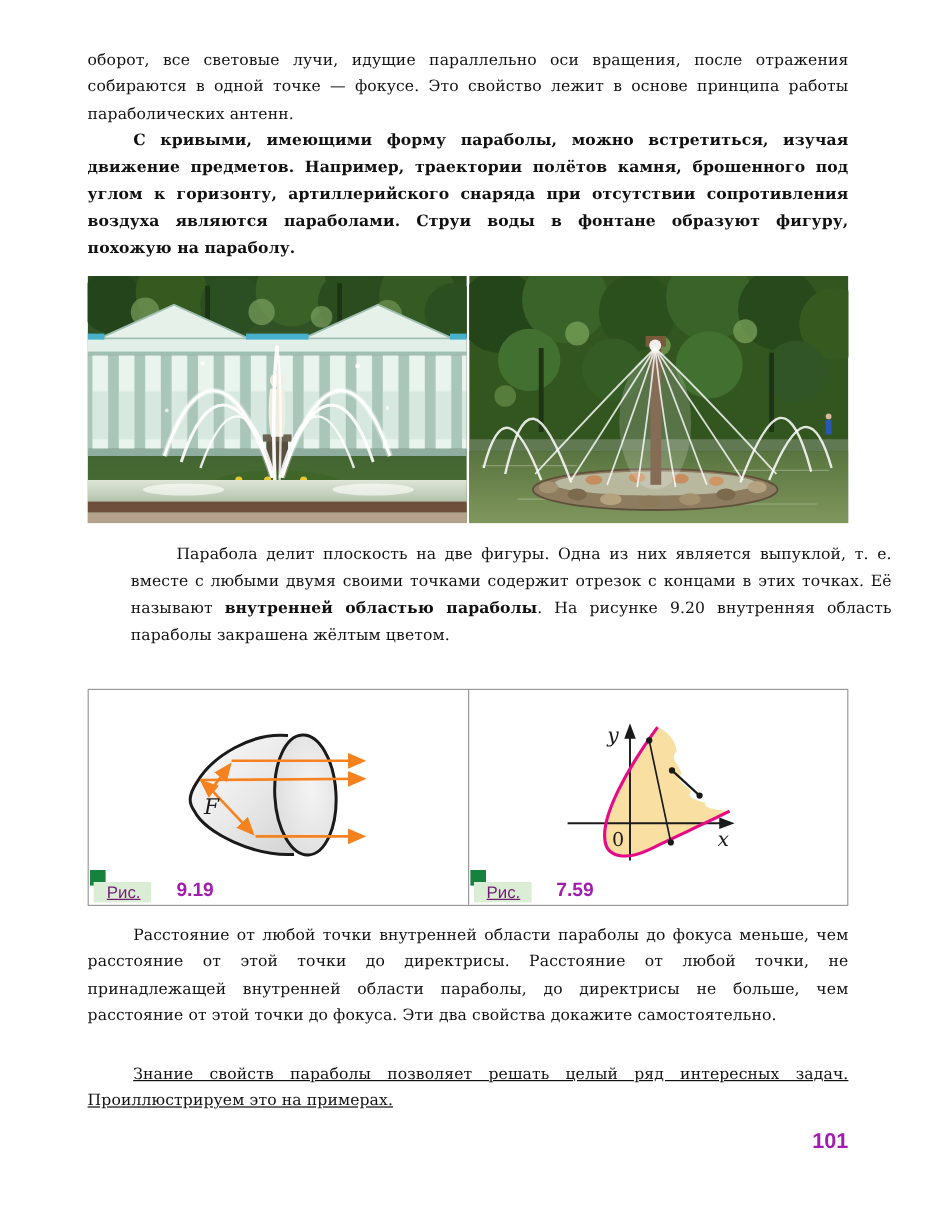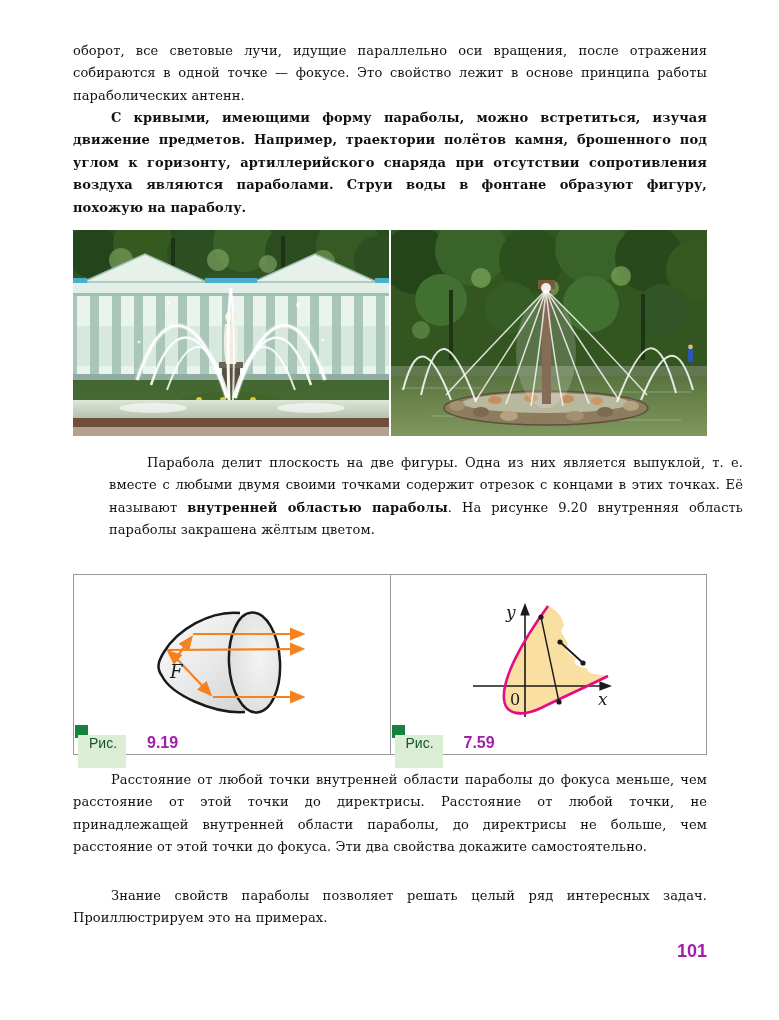--- a/index.html
+++ b/index.html
@@ -20,23 +20,23 @@
   #figbox{
     left:73px;top:574px;width:634px;height:181px;box-sizing:border-box;
     border:1px solid #9a9a9a;display:flex;background:#fff;
   }
   .panel{position:relative;width:316px;height:179px;}
   .panel.left{border-right:1px solid #9a9a9a;}
   .panel svg{position:absolute;left:0;top:0;}
   .caption{position:absolute;left:1px;bottom:1px;width:140px;height:28px;}
   .cap-square{position:absolute;left:0;top:0;width:13px;height:13px;}
   .cap-strip{
-    position:absolute;left:3px;top:10px;height:33px;line-height:17px;
+    position:absolute;left:3px;top:10px;height:17px;line-height:17px;
     padding:0 9px 0 11px;font-family:"Liberation Sans",sans-serif;
-    font-size:14px;color:#14532d;
+    font-size:14px;color:#701a75;text-decoration:underline;
   }
   .cap-num{
     position:absolute;left:72px;top:9px;font-family:"Liberation Sans",sans-serif;
     font-weight:bold;font-size:16px;color:#a21caf;
   }
   #pagenum{
     right:72px;top:941px;font-family:"Liberation Sans",sans-serif;
     font-weight:bold;font-size:18px;color:#a21caf;
   }
 </style>
@@ -295,15 +295,15 @@
     <div class="caption">
       <div class="cap-square" style="background:#17823e"></div>
       <div class="cap-strip" style="background:#dcedd5">Рис.</div>
       <div class="cap-num">7.59</div>
     </div>
   </div>
 </div>
 
 <p class="body indent abs" style="left:73px;top:769px;">Расстояние от любой точки внутренней области параболы до фокуса меньше, чем расстояние от этой точки до директрисы. Расстояние от любой точки, не принадлежащей внутренней области параболы, до директрисы не больше, чем расстояние от этой точки до фокуса. Эти два свойства докажите самостоятельно.</p>
 
-<p class="body indent abs" style="left:73px;top:885px;">Знание свойств параболы позволяет решать целый ряд интересных задач. Проиллюстрируем это на примерах.</p>
+<p class="body indent abs" style="left:73px;top:885px;text-decoration:underline;">Знание свойств параболы позволяет решать целый ряд интересных задач. Проиллюстрируем это на примерах.</p>
 
 <div id="pagenum" class="abs">101</div>
 
 </body></html>

